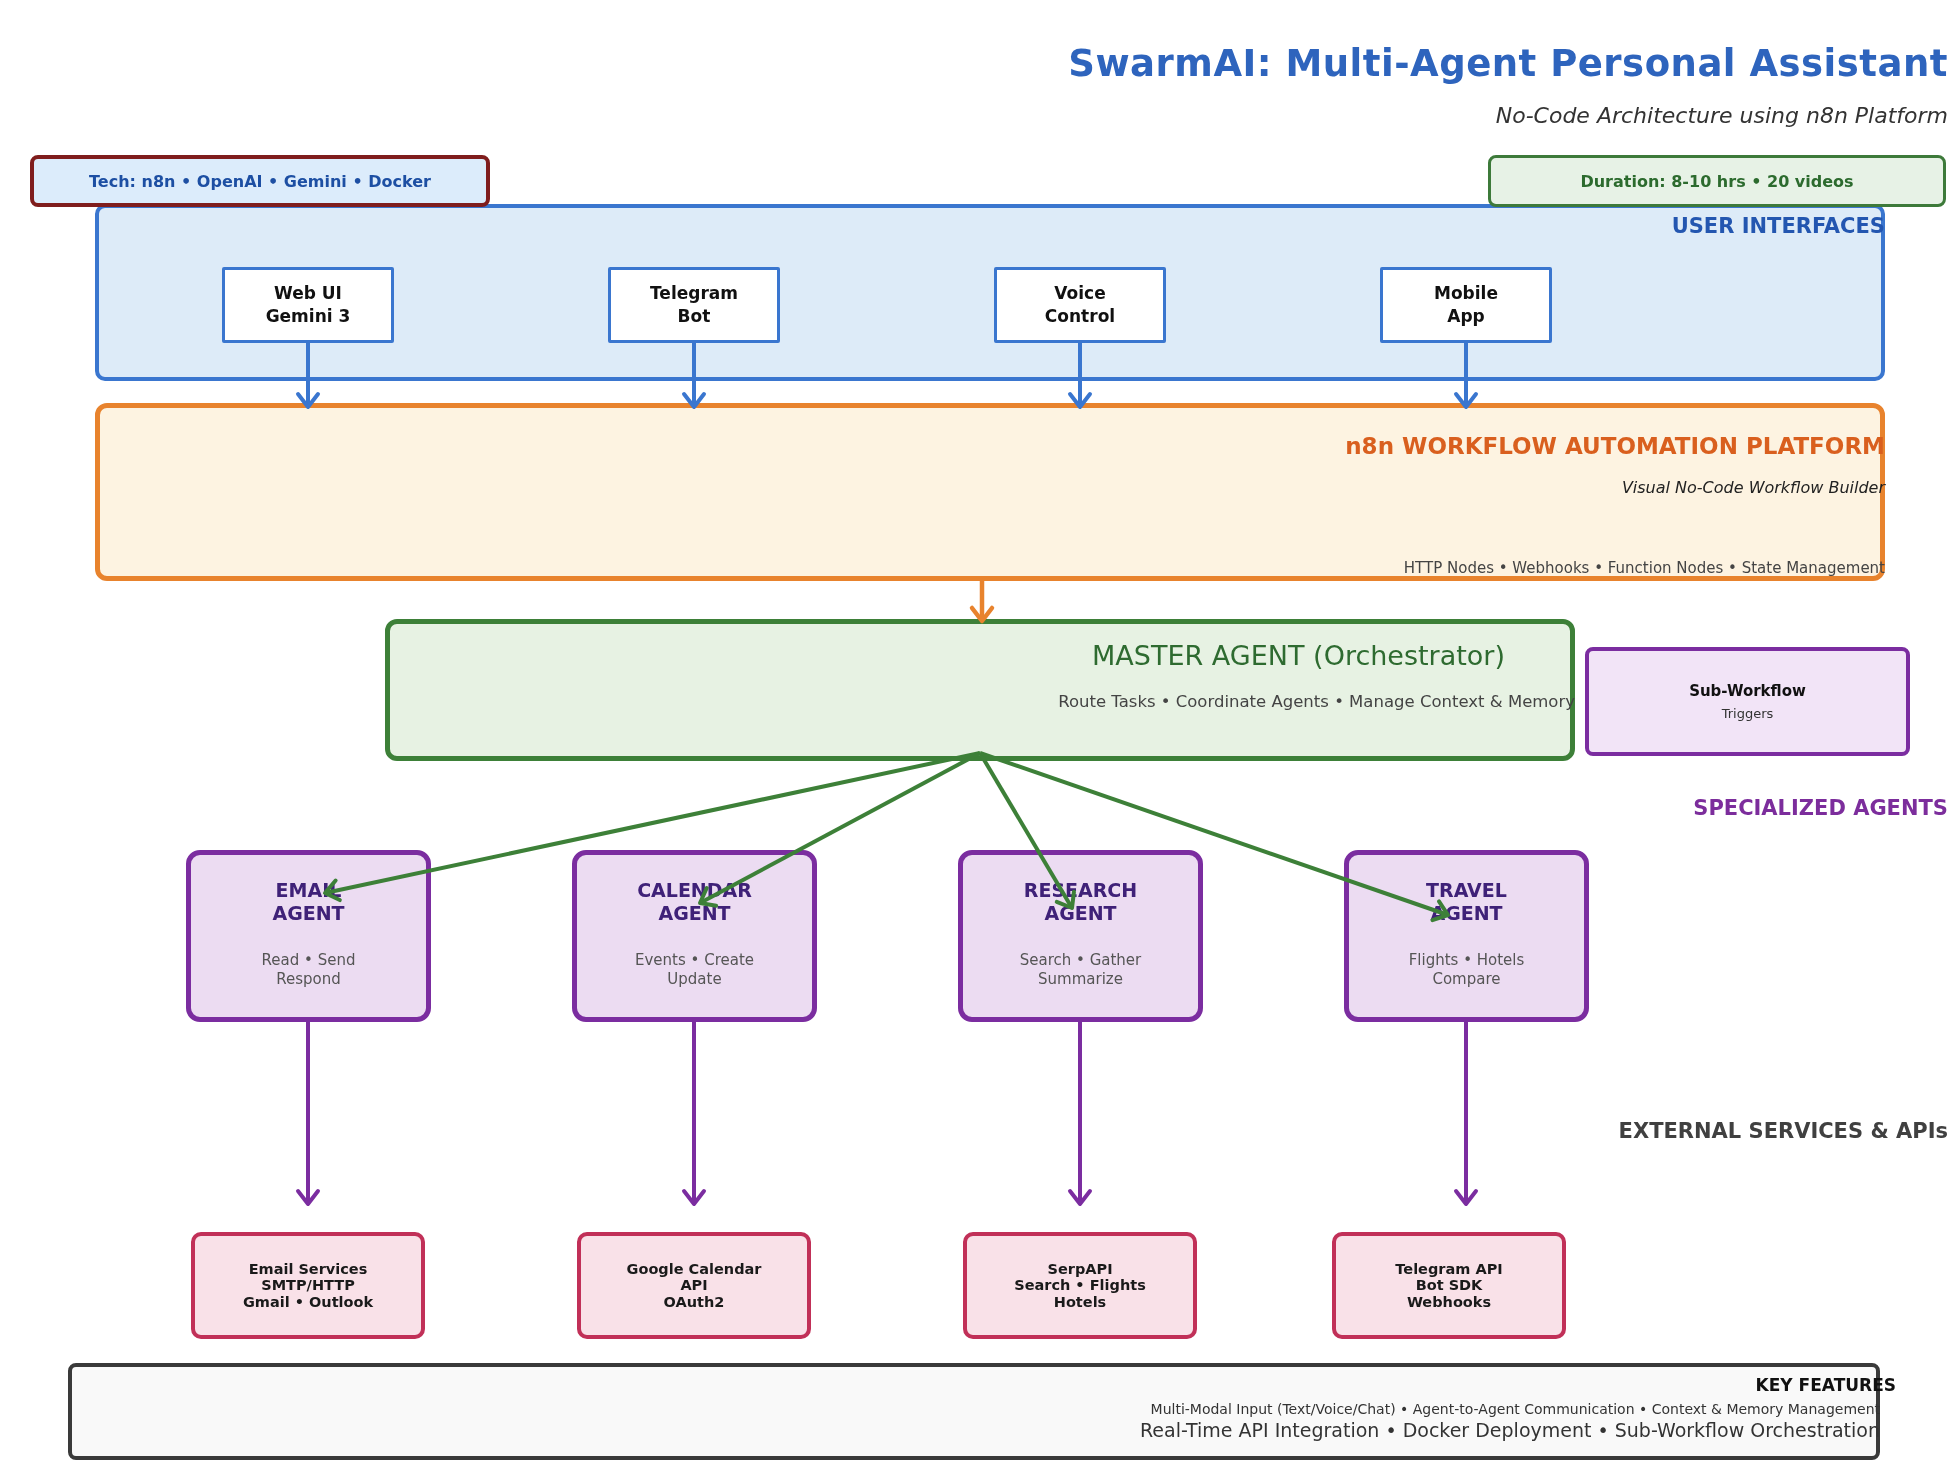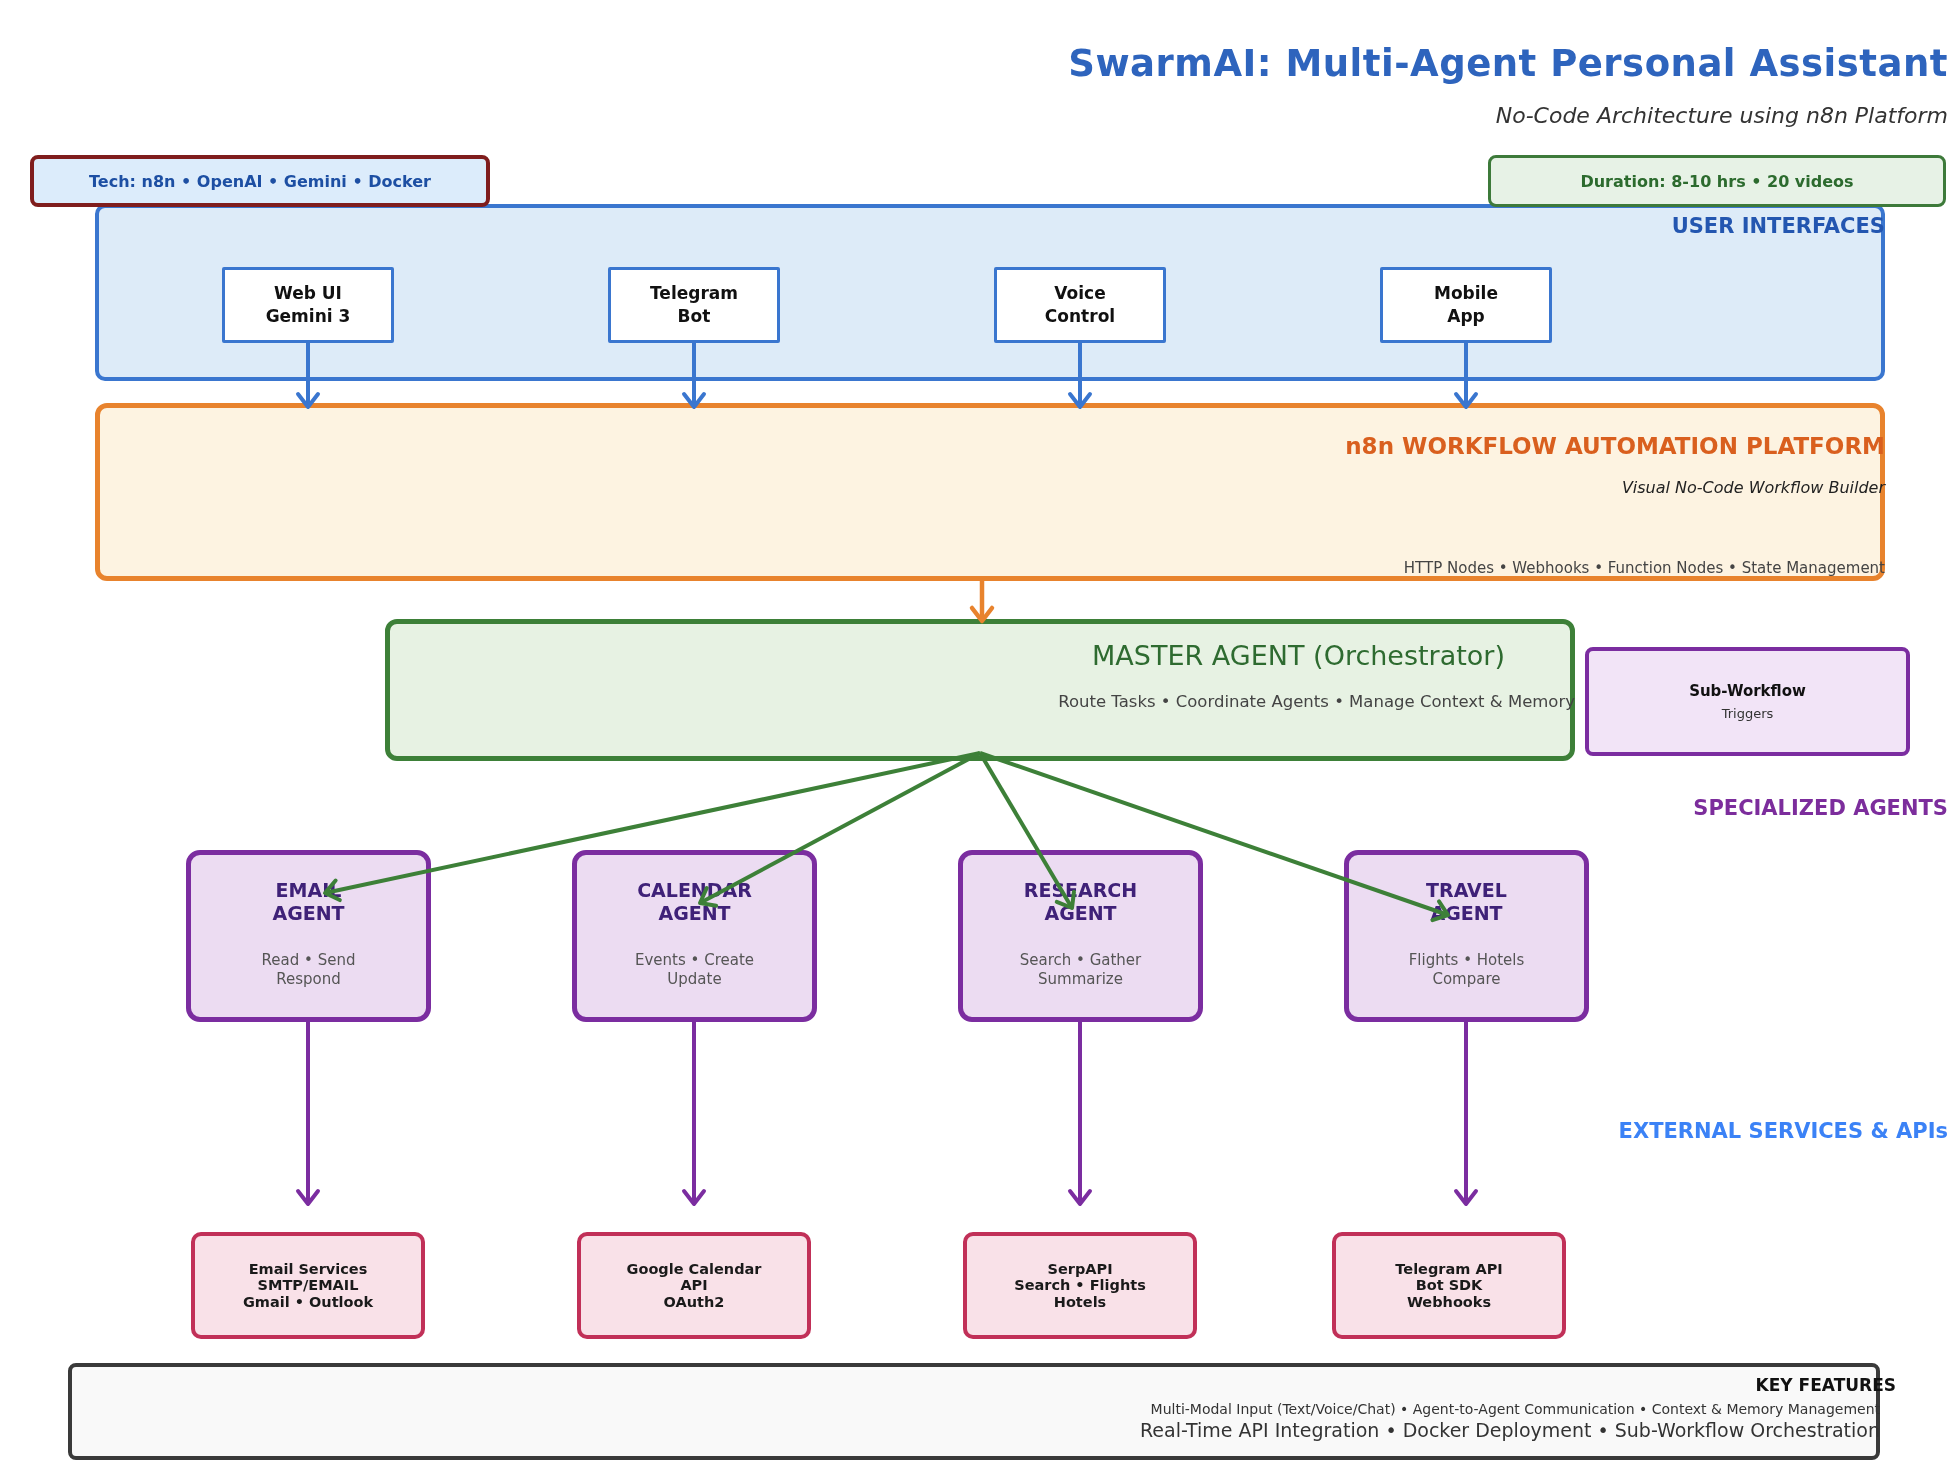--- a/index.html
+++ b/index.html
@@ -40,21 +40,21 @@
   .subworkflow .t1{font-size:15px;font-weight:bold;color:#111111;}
   .subworkflow .t2{font-size:13px;color:#333333;}
 
   .spec-title{left:0;top:796px;width:1948px;font-size:21px;font-weight:bold;color:#7c2d9c;z-index:2;}
 
   .agent-box{top:850px;width:245px;height:172px;background:#ecdcf2;border:5px solid #7b2da0;
              border-radius:14px;z-index:2;}
   .agent-title{margin-top:24px;text-align:center;font-size:19px;font-weight:bold;color:#3f2178;line-height:23px;}
   .agent-desc{margin-top:26px;text-align:center;font-size:15px;color:#555555;line-height:19px;}
 
-  .ext-title{left:0;top:1119px;width:1948px;font-size:21px;font-weight:bold;color:#3b82f6;z-index:2;}
+  .ext-title{left:0;top:1119px;width:1948px;font-size:21px;font-weight:bold;color:#404040;z-index:2;}
 
   .service-box{top:1232px;width:234px;height:107px;background:#f9e1e8;border:4px solid #c13058;
                border-radius:10px;display:flex;flex-direction:column;align-items:center;justify-content:center;
                font-size:14.5px;font-weight:bold;color:#1a1a1a;line-height:16.5px;z-index:2;}
 
   .features{left:68px;top:1363px;width:1812px;height:97px;background:#f9f9f9;
             border:4px solid #3a3a3a;border-radius:8px;z-index:1;}
   .features-title{left:68px;top:1375px;width:1812px;font-size:17px;font-weight:bold;color:#111111;z-index:2;margin-left:16px;}
   .features-line1{left:68px;top:1401px;width:1812px;font-size:14px;color:#333333;z-index:2;}
   .features-line2{left:68px;top:1419px;width:1812px;font-size:19px;color:#333333;z-index:2;}
@@ -146,21 +146,21 @@
     <div class="agent-desc">
       <div>Flights • Hotels</div>
       <div>Compare</div>
     </div>
   </div>
 
   <div class="abs ctr ext-title">EXTERNAL SERVICES &amp; APIs</div>
 
   <div class="abs service-box" style="left:191px;">
     <span>Email Services</span>
-    <span>SMTP/EMAIL</span>
+    <span>SMTP/HTTP</span>
     <span>Gmail • Outlook</span>
   </div>
   <div class="abs service-box" style="left:577px;">
     <span>Google Calendar</span>
     <span>API</span>
     <span>OAuth2</span>
   </div>
   <div class="abs service-box" style="left:963px;">
     <span>SerpAPI</span>
     <span>Search • Flights</span>

